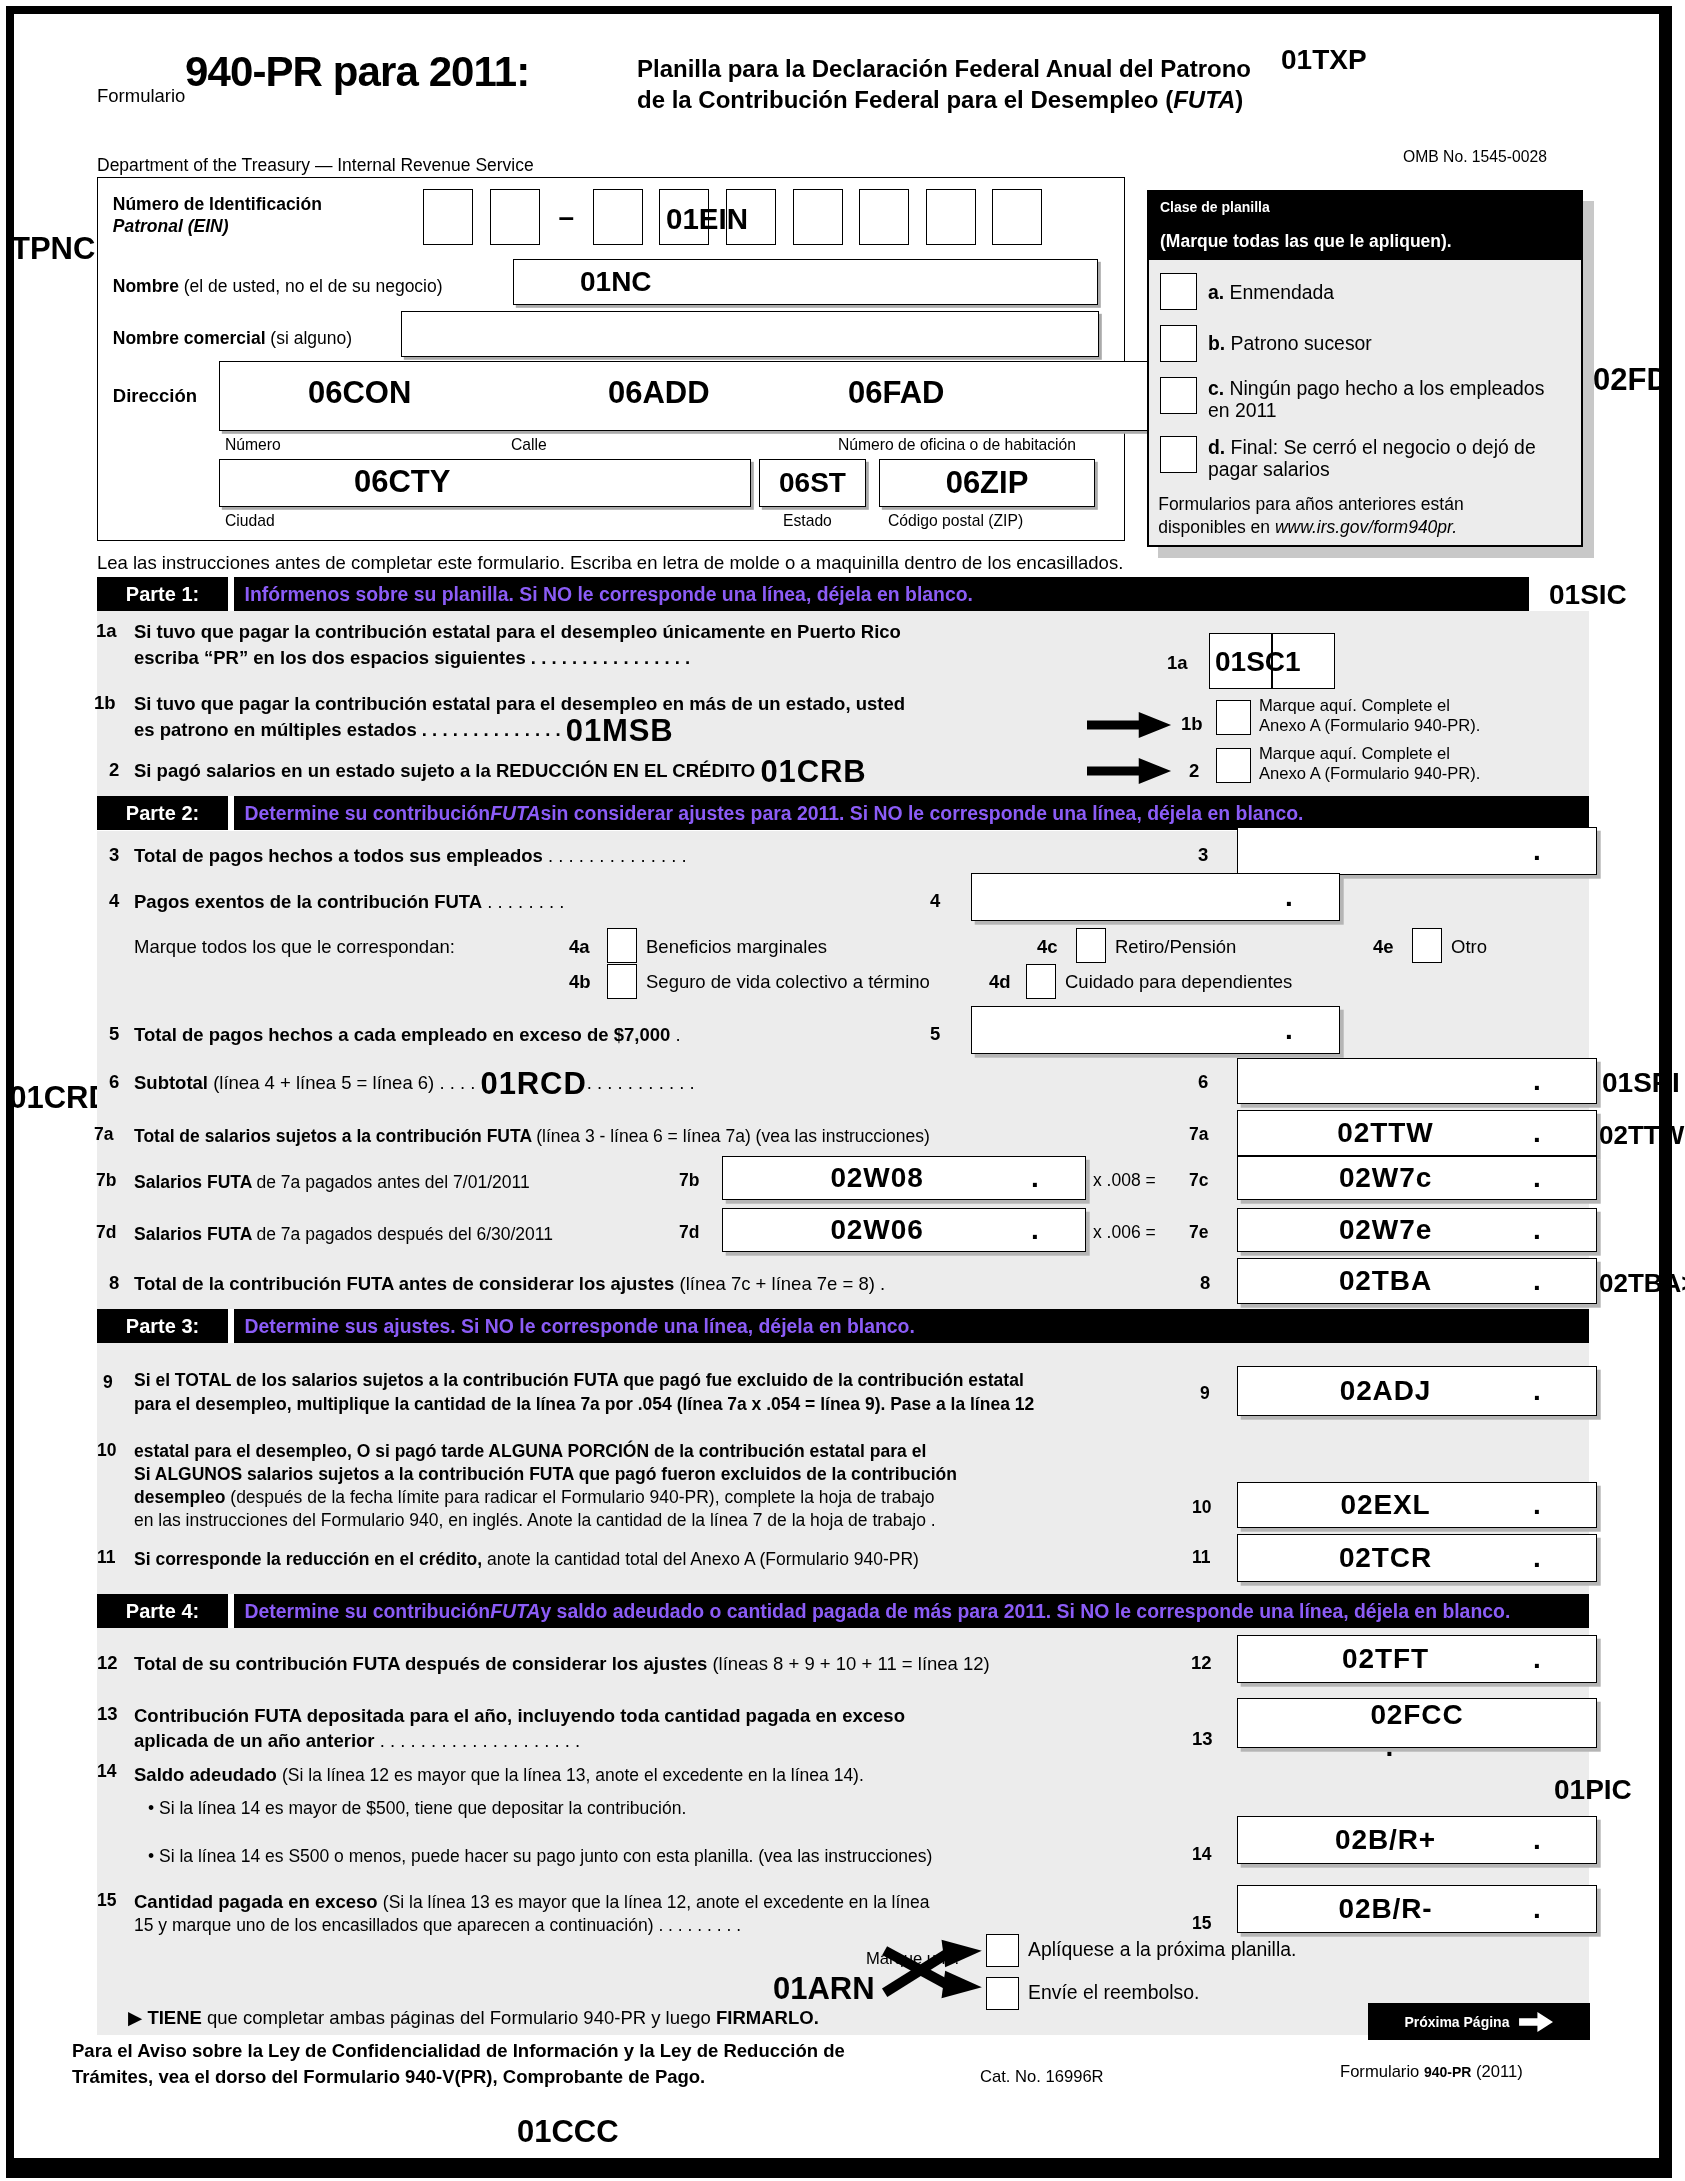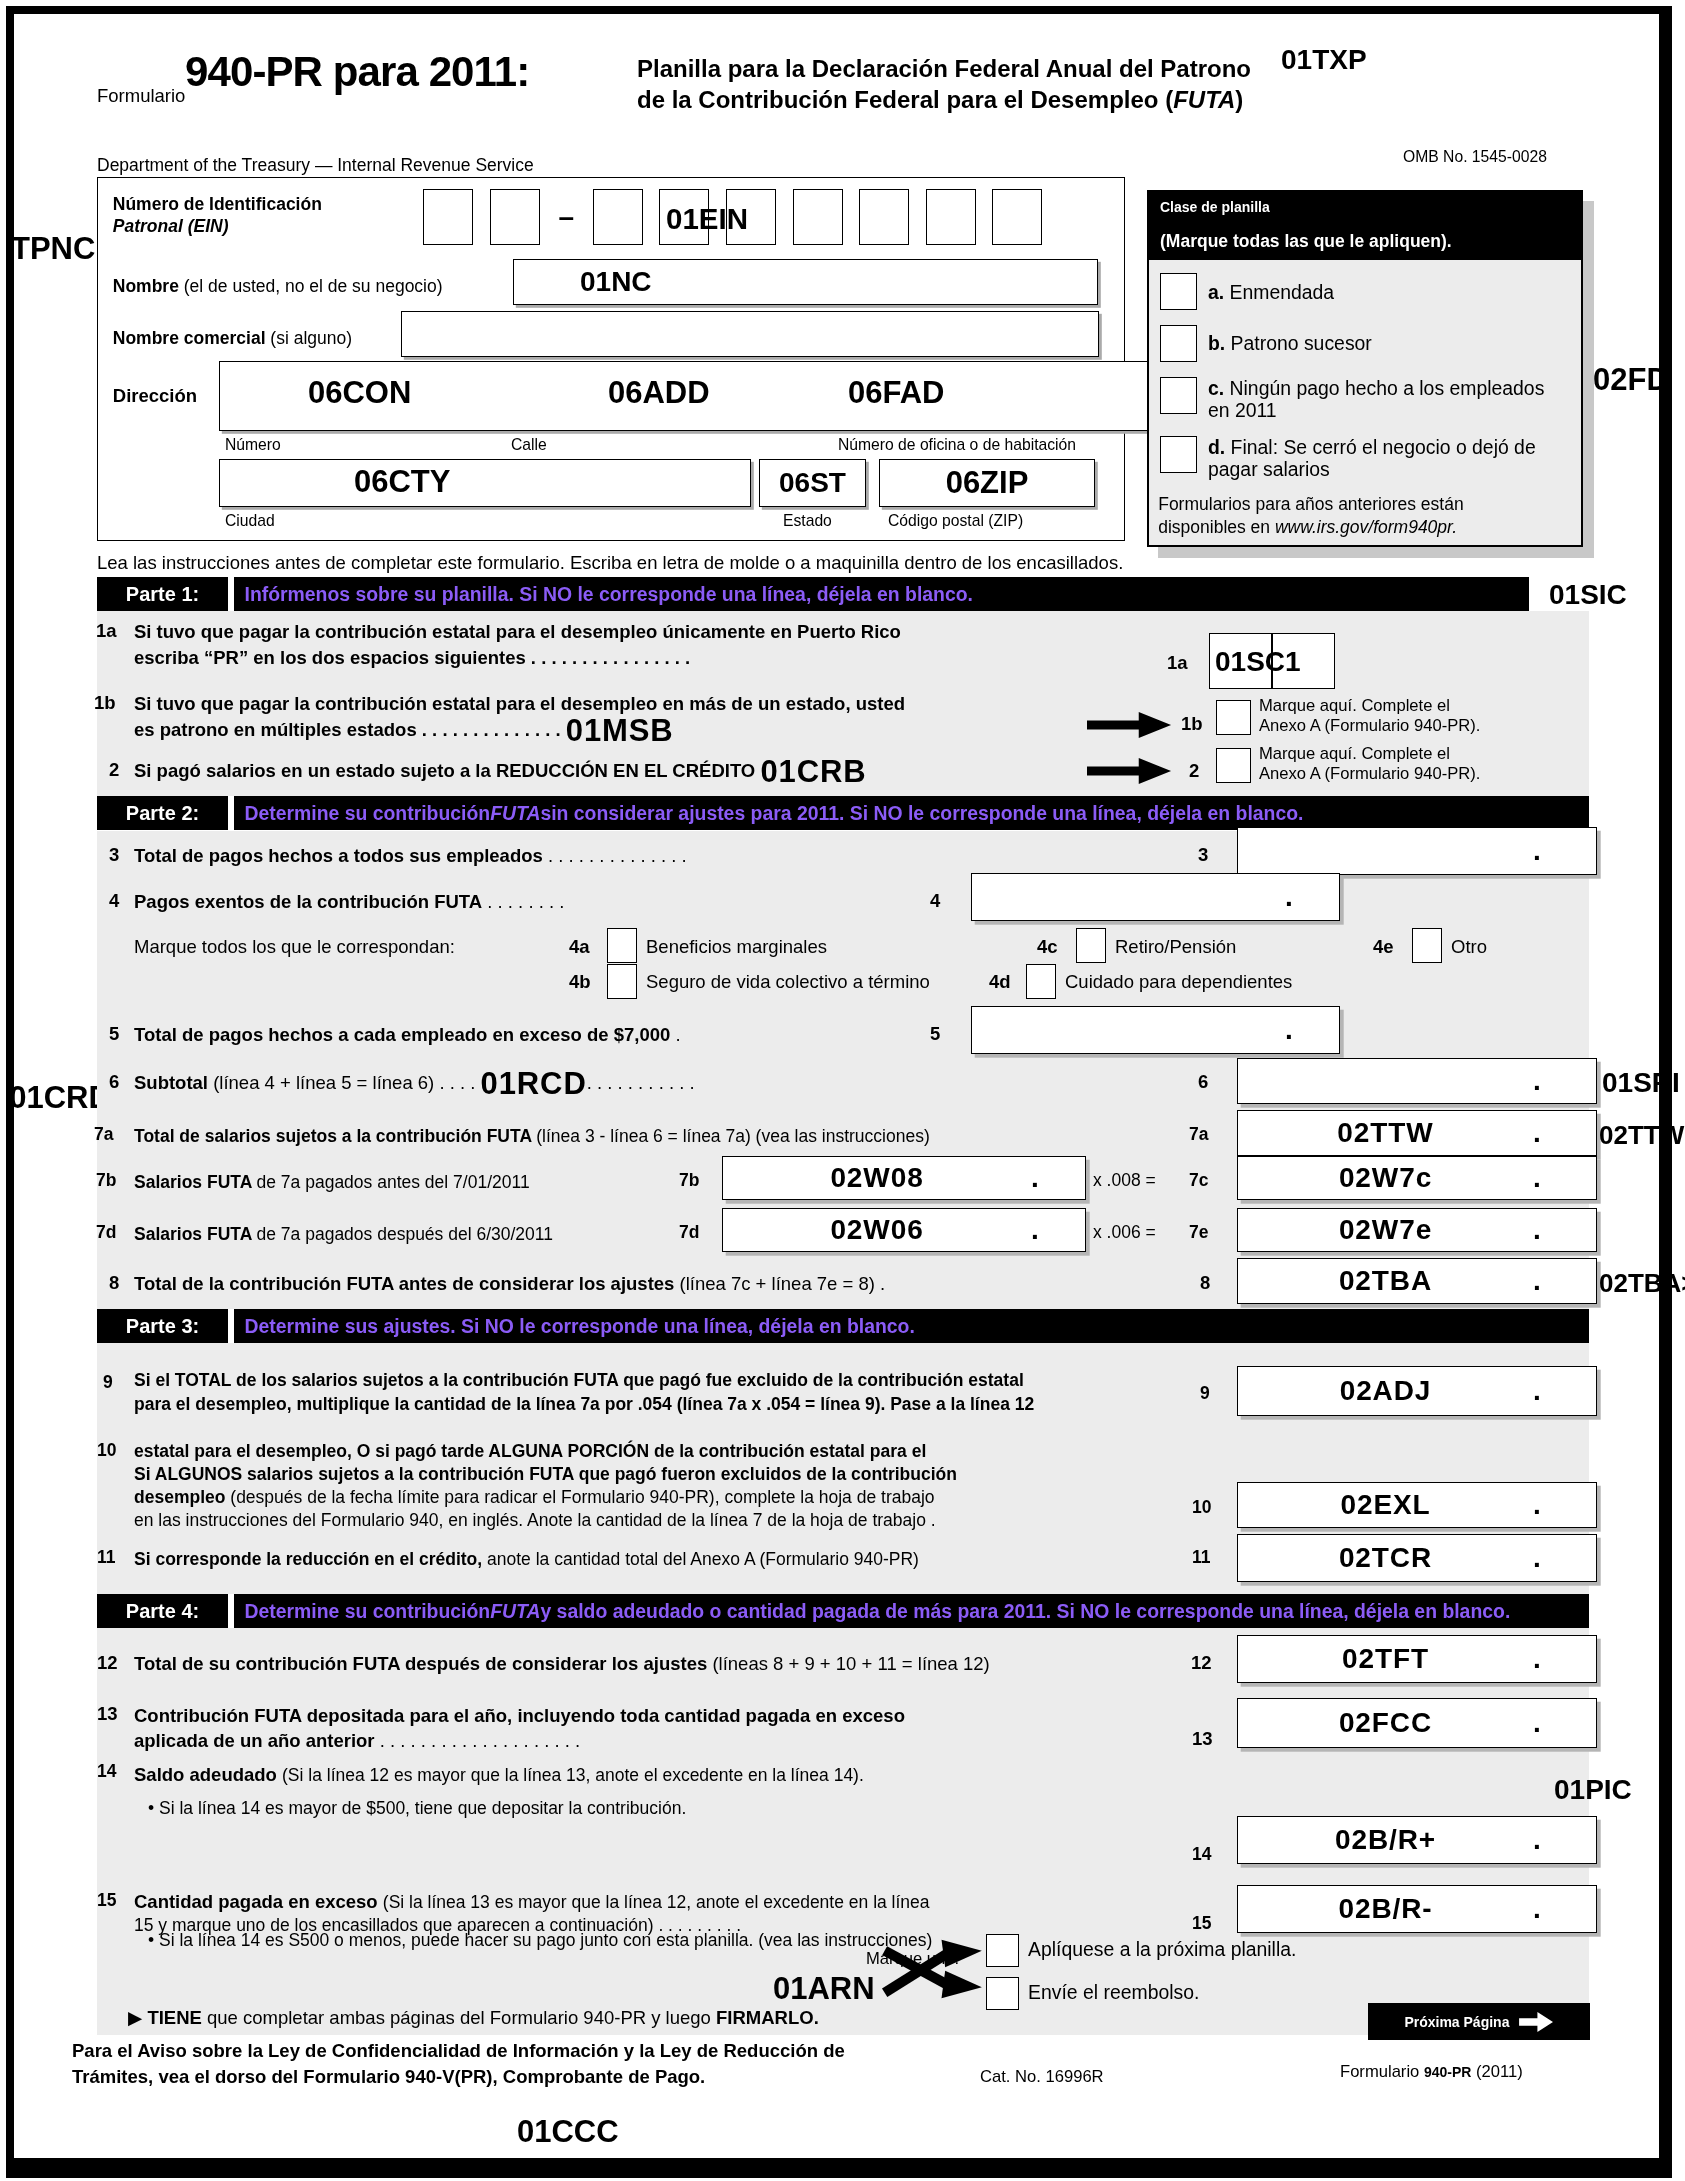--- a/index.html
+++ b/index.html
@@ -372,32 +372,32 @@
   <span class="val">02TFT</span>
     <span class="dec">.</span>
 </div>
 
 <div class="abs b t20" style="left:97px;top:1703px;">13</div>
 <div class="abs t20" style="left:134px;top:1703px;line-height:25px;white-space:nowrap;">
   <div class="b">Contribución FUTA depositada para el año, incluyendo toda cantidad pagada en exceso</div>
   <div><span class="b">aplicada de un año anterior</span><span class="dots">    .    .    .    .    .    .    .    .    .    .    .    .    .    .    .    .    .    .    .    .</span></div>
 </div>
 <div class="abs b t20" style="left:1192px;top:1728px;">13</div>
-<div class="amtbox" style="left:1237px;top:1698px;width:358px;height:48px;">
+<div class="amtbox" style="left:1237px;top:1698px;width:358px;height:48px;flex-direction:column;">
   <span class="val">02FCC</span>
     <span class="dec">.</span>
 </div>
 
 <div class="abs b t19" style="left:97px;top:1761px;">14</div>
 <div class="abs t19 line" style="left:134px;top:1763px;">
   <span class="b t20">Saldo adeudado </span><span>(Si la línea 12 es mayor que la línea 13, anote el excedente en la línea 14).</span>
 </div>
 <div class="abs code t30" style="left:1554px;top:1774px;">01PIC</div>
 <div class="abs t19 line" style="left:148px;top:1796px;">• Si la línea 14 es mayor de $500, tiene que depositar la contribución.</div>
-<div class="abs t19 line" style="left:148px;top:1928px;">• Si la línea 14 es S500 o menos, puede hacer su pago junto con esta planilla. (vea las instrucciones)</div>
+<div class="abs t19 line" style="left:148px;top:1844px;">• Si la línea 14 es S500 o menos, puede hacer su pago junto con esta planilla. (vea las instrucciones)</div>
 <div class="abs b t19" style="left:1192px;top:1844px;">14</div>
 <div class="amtbox" style="left:1237px;top:1816px;width:358px;height:46px;">
   <span class="val">02B/R+</span>
     <span class="dec">.</span>
 </div>
 
 <div class="abs b t19" style="left:97px;top:1890px;">15</div>
 <div class="abs t19" style="left:134px;top:1890px;line-height:23px;white-space:nowrap;">
   <div><span class="b t20">Cantidad pagada en exceso </span><span>(Si la línea 13 es mayor que la línea 12, anote el excedente en la línea</span></div>
   <div>15 y marque uno de los encasillados que aparecen a continuación)    .    .    .    .    .    .    .    .    .</div>

